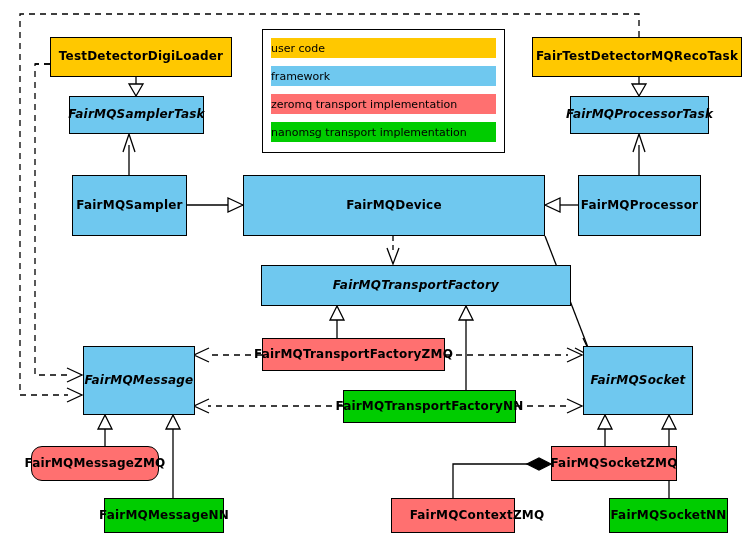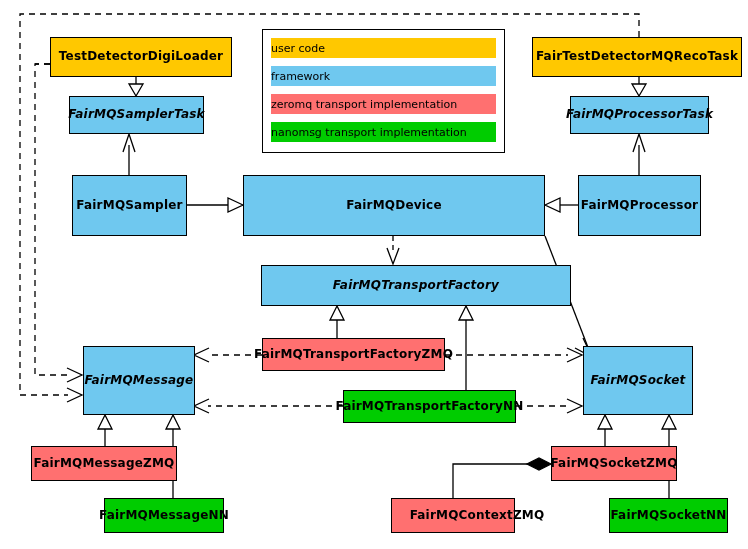--- a/index.html
+++ b/index.html
@@ -225,21 +225,21 @@
   </div>
 
   <div class="node c-framework abstract" style="left:83px; top:346px; width:112px; height:69px;">
     <span>FairMQMessage</span>
   </div>
 
   <div class="node c-framework abstract" style="left:583px; top:346px; width:110px; height:69px;">
     <span>FairMQSocket</span>
   </div>
 
-  <div class="node c-zmq" style="left:31px; top:446px; width:146px; height:35px;">
+  <div class="node c-zmq" style="left:31px; top:446px; width:128px; height:35px;border-radius:11px;">
     <span>FairMQMessageZMQ</span>
   </div>
 
   <div class="node c-nn" style="left:104px; top:498px; width:120px; height:35px;">
     <span>FairMQMessageNN</span>
   </div>
 
   <div class="node c-zmq" style="left:551px; top:446px; width:126px; height:35px;">
     <span>FairMQSocketZMQ</span>
   </div>

